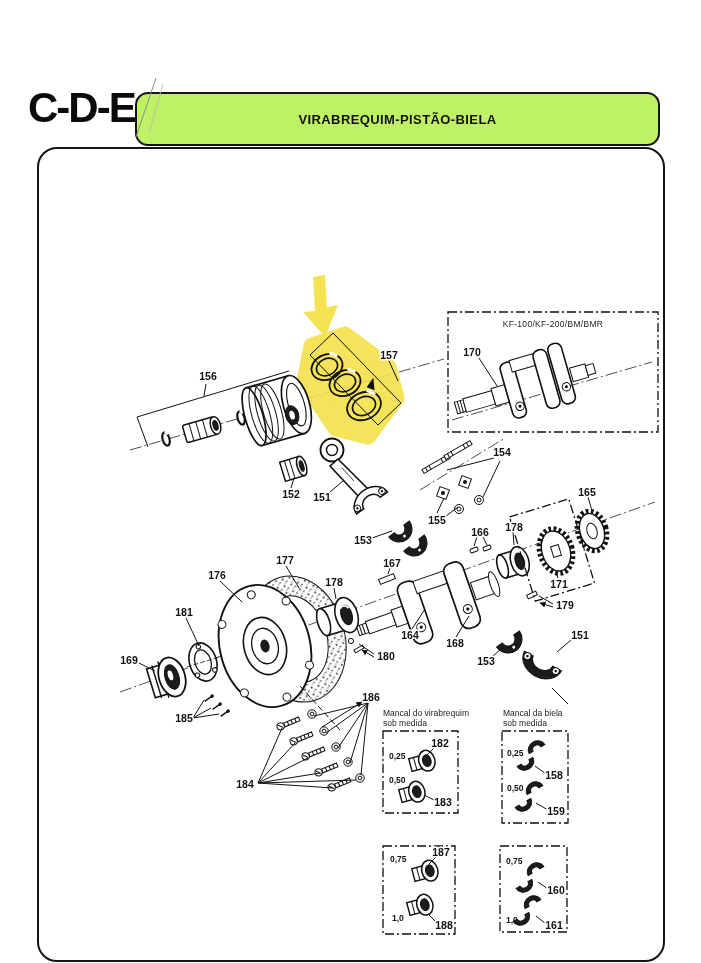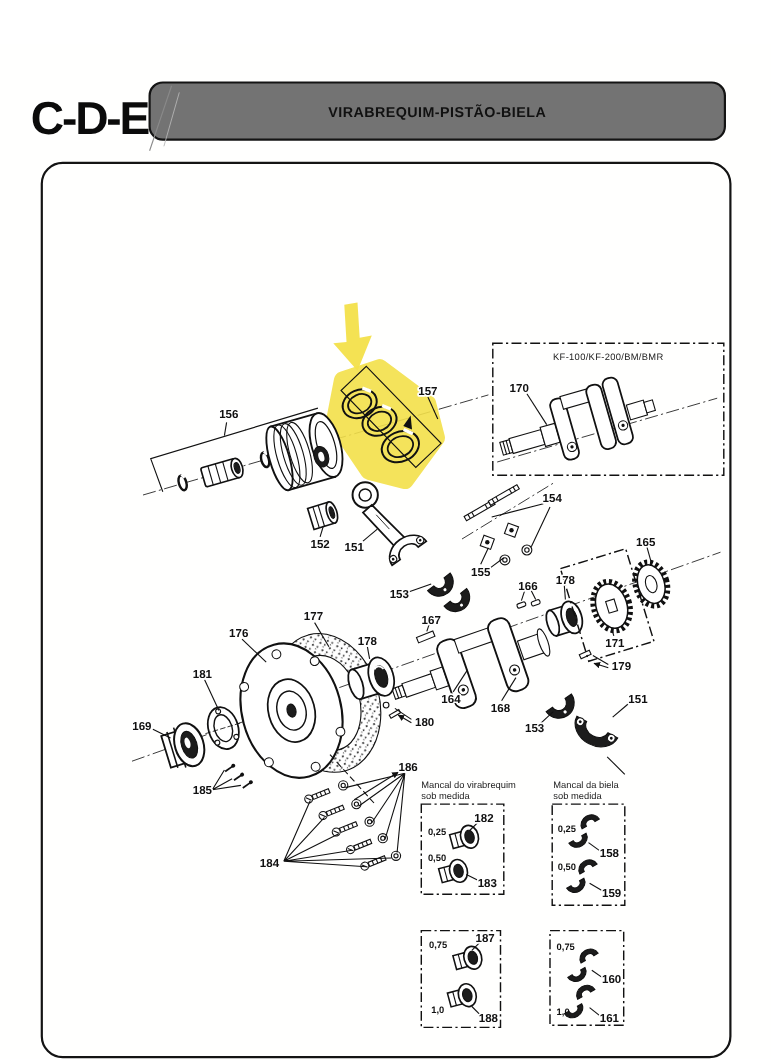--- a/index.html
+++ b/index.html
@@ -1,22 +1,22 @@
 <!DOCTYPE html>
 <html><head>
 <meta charset="utf-8">
 <style>
   html,body{margin:0;padding:0;background:#fff;}
   .canvas{position:relative;width:701px;height:963px;background:#fffffe;overflow:hidden;
           font-family:"Liberation Sans",sans-serif;color:#111;margin-top:40px;}
   .corner-code{position:absolute;left:28px;top:44px;font-size:42px;font-weight:bold;
                letter-spacing:-2px;color:#0b0b0b;}
-  .title-box{position:absolute;left:135px;top:34px;width:521px;height:50px;
+  .title-box{position:absolute;left:135px;top:52px;width:521px;height:50px;
              border:2.5px solid #141414;border-radius:13px;display:flex;
-             align-items:center;justify-content:center;background:#737373;}
+             align-items:center;justify-content:center;background:#bef264;}
   .title-box span{font-size:13px;font-weight:bold;letter-spacing:.4px;}
   .main-box{position:absolute;left:37px;top:107px;width:624px;height:811px;
             border:2.5px solid #141414;border-radius:20px;background:transparent;}
   svg{position:absolute;left:0;top:0;}
   .cline{stroke:#3a3a3a;stroke-width:.9;stroke-dasharray:12 3 2 3;fill:none;}
   .leader{stroke:#111;stroke-width:1;fill:none;}
   .part{stroke:#111;fill:#fff;}
   .dark{fill:#1c1c1c;stroke:#111;}
   .dashbox{fill:none;stroke:#111;stroke-width:1.3;stroke-dasharray:9 3 2 3;}
   text.callout{font:bold 10.5px "Liberation Sans",sans-serif;fill:#111;

